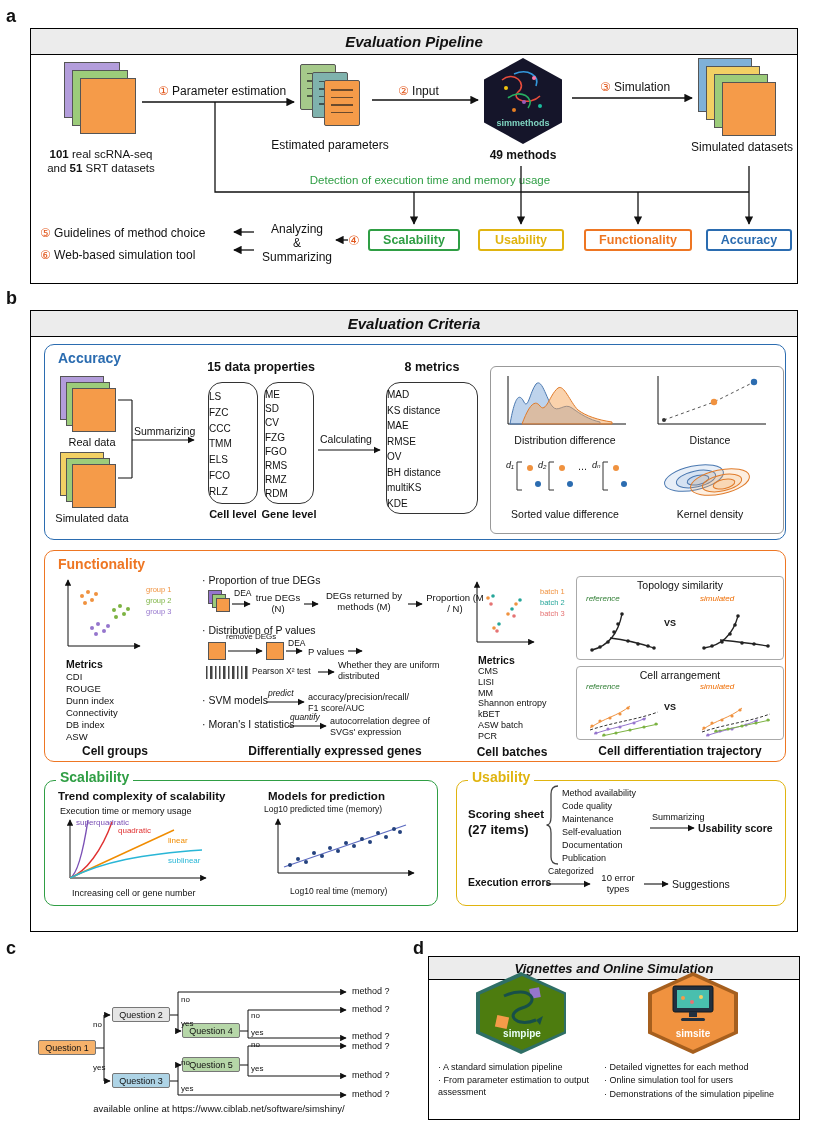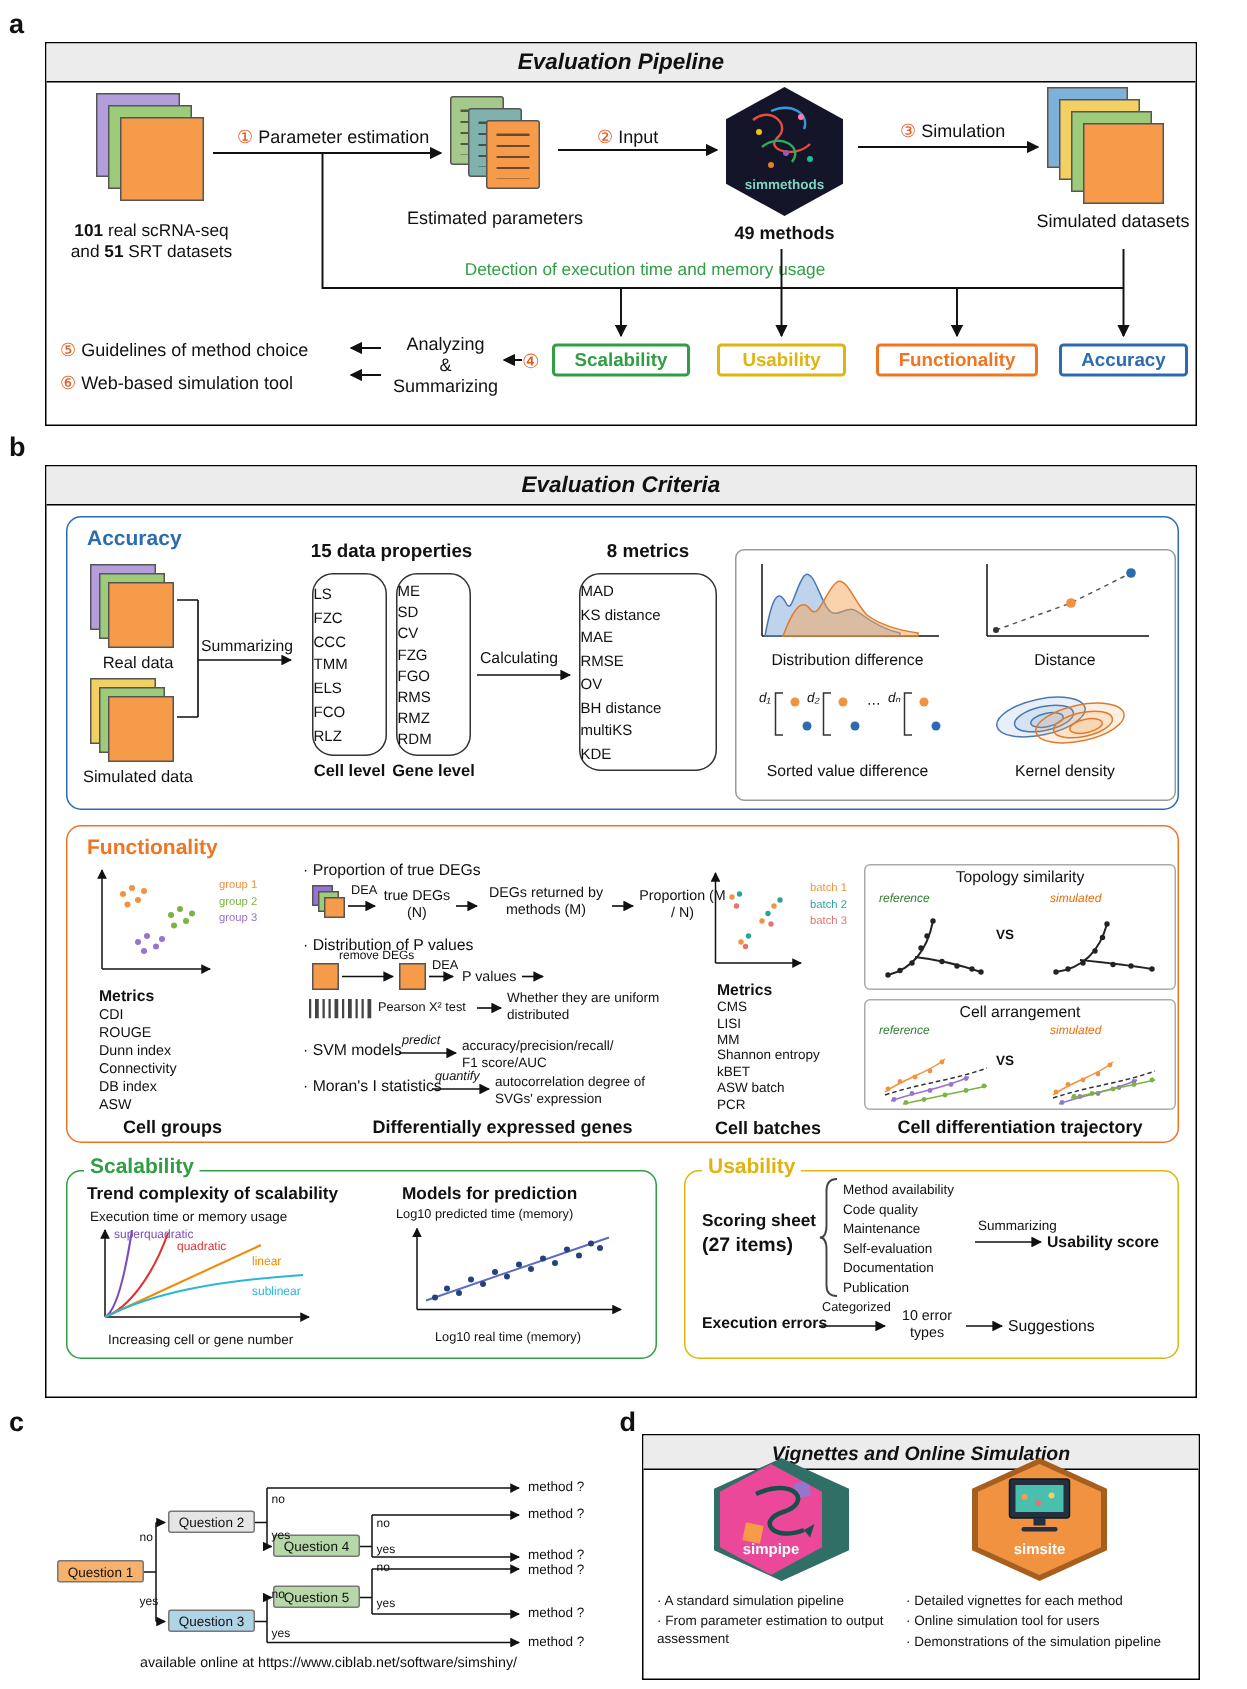--- a/index.html
+++ b/index.html
@@ -534,21 +534,21 @@
   <div class="txt" style="left:352px;top:1070px;font-size:9px">method ?</div>
   <div class="txt" style="left:352px;top:1089px;font-size:9px">method ?</div>
   <div class="txt ctr" style="left:40px;top:1103px;width:358px;font-size:9.5px">available online at https://www.ciblab.net/software/simshiny/</div>
 
   <div class="panel-label" style="left:413px;top:938px">d</div>
   <div class="pbox" style="left:428px;top:956px;width:372px;height:164px">
     <div class="phdr sm">Vignettes and Online Simulation</div>
   </div>
 
   <div class="hex" style="left:476px;top:972px;width:90px;height:82px;background:#2f6f66"></div>
-  <div class="hex" style="left:480px;top:976px;width:68px;height:74px;background:#ec4899">
+  <div class="hex" style="left:480px;top:976px;width:84px;height:74px;background:#4d7c0f">
     <svg width="82" height="74">
       <rect x="16" y="40" width="12" height="12" fill="#f59b49" transform="rotate(12 22 46)"></rect>
       <rect x="50" y="12" width="10" height="10" fill="#9575cd" transform="rotate(-10 55 17)"></rect>
       <path d="M24,20 C50,8 62,26 42,32 C24,38 36,52 56,44" stroke="#174f49" stroke-width="3" fill="none"></path>
       <polygon points="56,44 63,40 60,49" fill="#174f49"></polygon>
     </svg>
     <div style="position:absolute;left:0;right:0;bottom:11px;text-align:center;color:#eafff9;font-size:10px;font-weight:700">simpipe</div>
   </div>
 
   <div class="hex" style="left:648px;top:972px;width:90px;height:82px;background:#a65f1e"></div>

